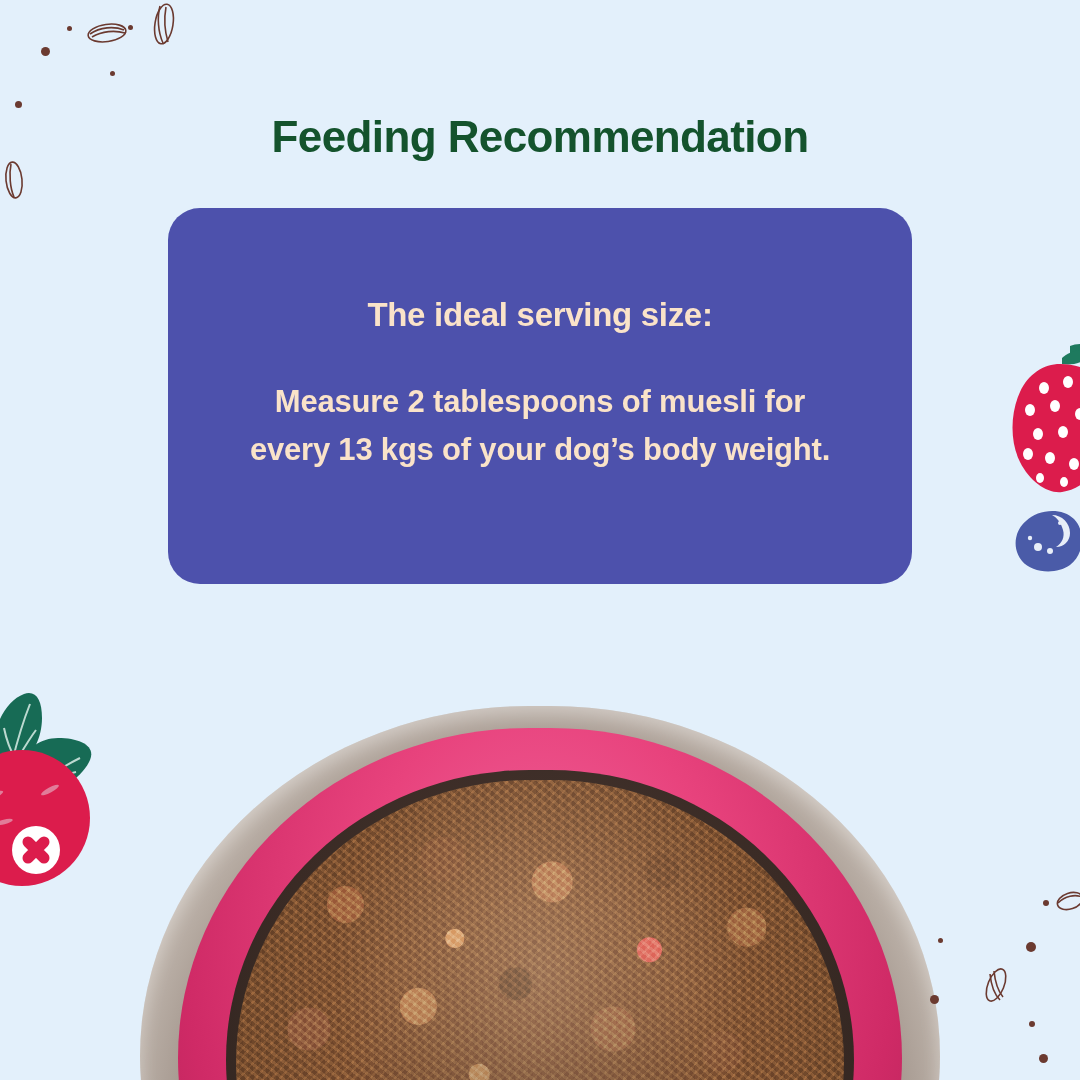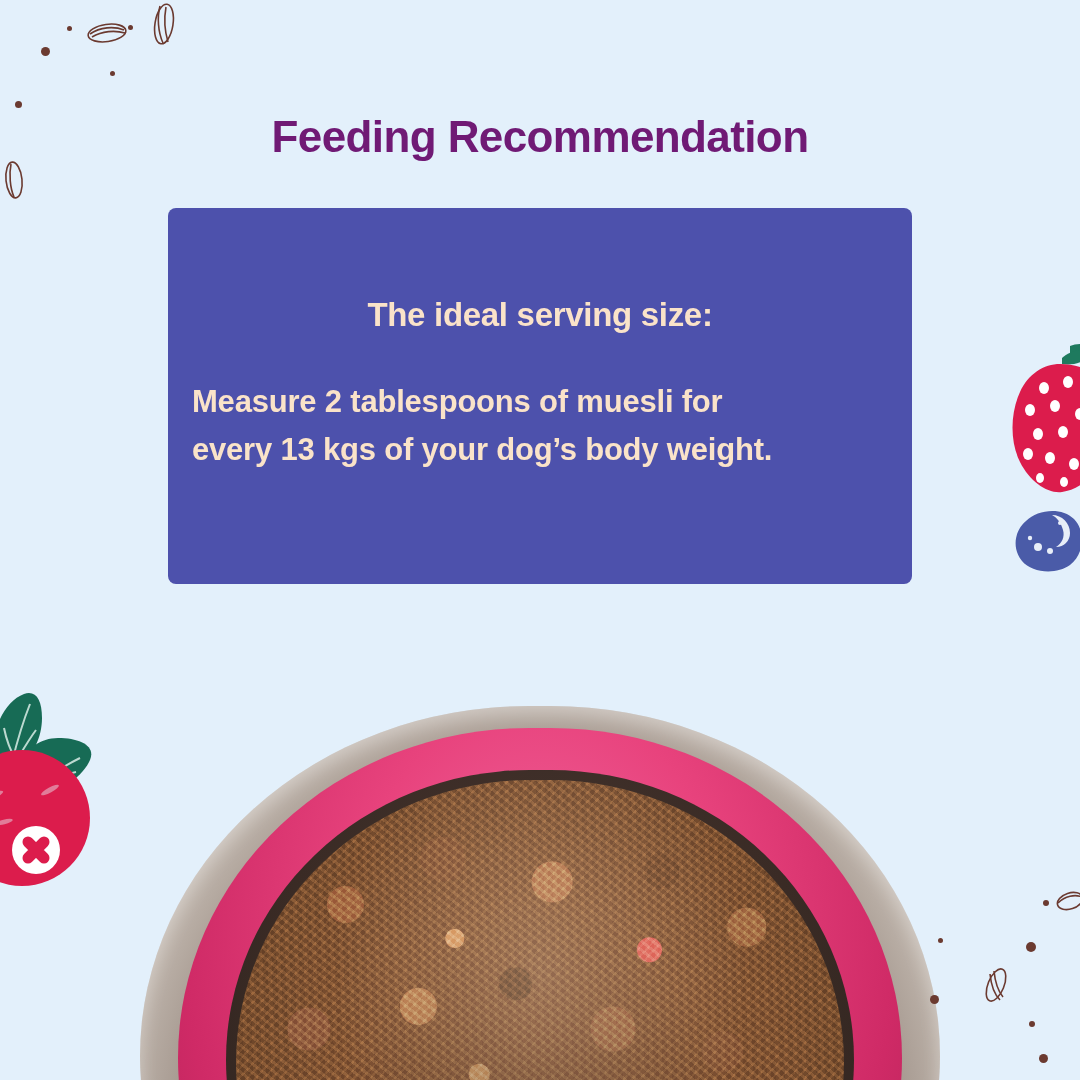--- a/index.html
+++ b/index.html
@@ -24,53 +24,53 @@
   
   #page-title {
     position: absolute;
     left: 0;
     top: 112px;
     width: 1080px;
     text-align: center;
     font-size: 44px;
     font-weight: 700;
     letter-spacing: -0.6px;
-    color: #701a75;
+    color: #14532d;
     white-space: nowrap;
   }
 
   
   #serving-card {
     position: absolute;
     left: 168px;
     top: 208px;
     width: 744px;
     height: 376px;
     background: #4D51AC;
-    border-radius: 8px;
+    border-radius: 32px;
     box-sizing: border-box;
     padding: 4px;
   }
   #card-heading {
     position: absolute;
     left: 0;
     top: 88px;
     width: 744px;
     text-align: center;
     color: #FAE3C9;
     font-size: 33px;
     font-weight: 700;
     letter-spacing: -0.3px;
   }
   #card-body {
     position: absolute;
     left: 24px;
     top: 170px;
     width: 696px;
-    text-align: left;
+    text-align: center;
     color: #FAE3C9;
     font-size: 31px;
     font-weight: 700;
     line-height: 48px;
     letter-spacing: -0.2px;
   }
 
   
   .dot {
     position: absolute;

